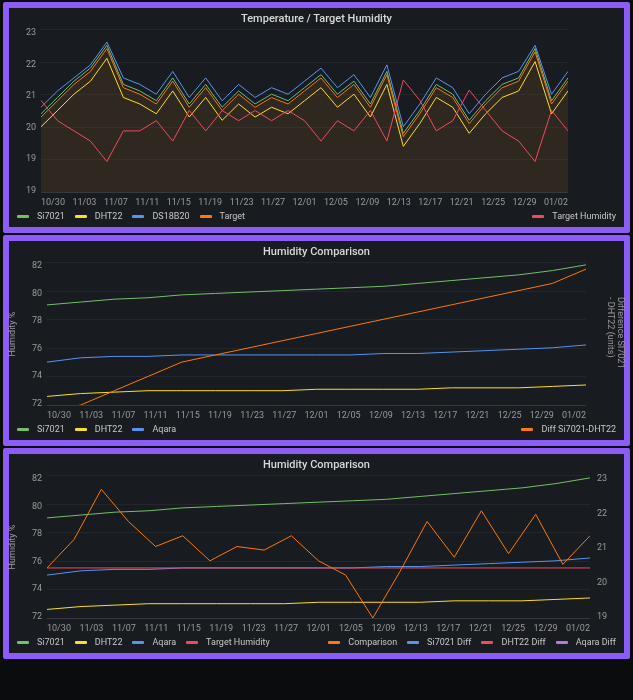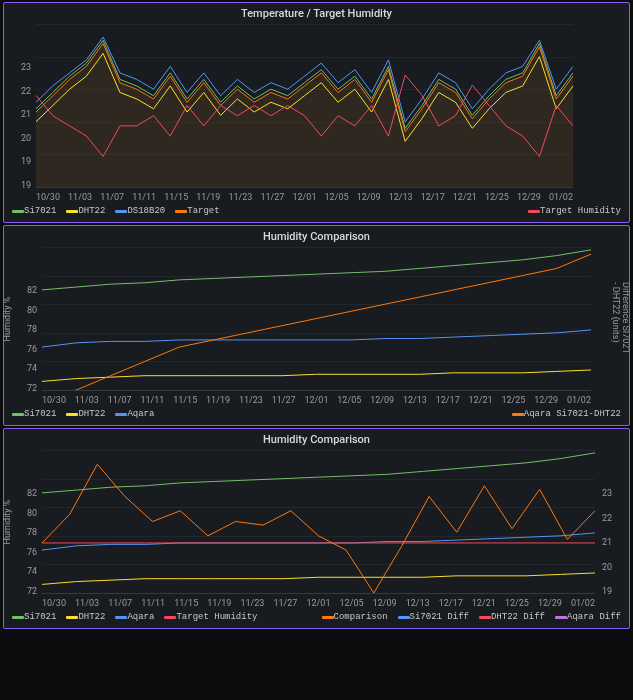--- a/index.html
+++ b/index.html
@@ -7,21 +7,21 @@
     background: #0b0c0e;
     font-family: -apple-system, BlinkMacSystemFont, "Segoe UI", Roboto, sans-serif;
     color: #c7c7c7;
     width: 633px;
     height: 700px;
     overflow: hidden;
     font-size: 10px;
   }
   .panel {
     background: #181b1f;
-    border: 1px solid #8b5cf6;
+    border: 6px solid #8b5cf6;
     border-radius: 2px;
     margin: 2px 3px;
     position: relative;
   }
   .panel-title {
     text-align: center;
     font-size: 11px;
     font-weight: 500;
     color: #d8d9da;
     padding: 4px 0 2px;
@@ -32,21 +32,20 @@
     height: var(--ploth);
   }
   .y-axis-left, .y-axis-right {
     position: absolute;
     top: 0; bottom: 0;
     display: flex;
     flex-direction: column;
     justify-content: space-between;
     font-size: 9px;
     color: #9a9a9a;
-    margin-top: 40px;
   }
   .y-axis-left { left: 4px; align-items: flex-end; width: 26px; padding-right:3px;}
   .y-axis-right { right: 4px; align-items: flex-start; width: 50px; padding-left:3px;}
   .y-label-left, .y-label-right {
     position: absolute;
     font-size: 9px;
     color: #9a9a9a;
     writing-mode: vertical-rl;
   }
   .y-label-left { left: -2px; top: 50%; transform: translateY(-50%) rotate(180deg); }
@@ -72,21 +71,21 @@
   .legend {
     display:flex;
     flex-wrap: wrap;
     gap: 8px 10px;
     padding: 4px 8px 6px;
     font-size: 9px;
     color: #c7c7c7;
     align-items:center;
   }
   .legend .spacer { flex:1; }
-  .legend-item { display:flex; align-items:center; gap:0;font-family:Liberation Mono, monospace; }
+  .legend-item { display:flex; align-items:center; gap:8px; }
   .swatch { width:12px; height:3px; border-radius:1px; }
   svg.lines { position:absolute; inset:0; width:100%; height:100%; }
 </style>
 </head>
 <body>
 
 <div class="panel" style="--ploth:168px">
   <div class="panel-title">Temperature / Target Humidity</div>
   <div class="plot">
     <div class="y-axis-left" id="p1yl">
@@ -218,21 +217,21 @@
         <span class="swatch" style="background: rgb(250, 222, 42);"></span>
         <span>DHT22</span>
       </span>
       <span class="legend-item">
         <span class="swatch" style="background: rgb(87, 148, 242);"></span>
         <span>Aqara</span>
       </span>
       <span class="spacer"></span>
       <span class="legend-item">
         <span class="swatch" style="background: rgb(255, 120, 10);"></span>
-        <span>Aqara Si7021-DHT22</span>
+        <span>Diff Si7021-DHT22</span>
       </span>
     </div>
 </div>
 
 <div class="panel" style="--ploth:148px">
   <div class="panel-title">Humidity Comparison</div>
   <div class="plot">
     <div class="y-label-left">Humidity %</div>
     <div class="y-axis-left" id="p3yl" style="left:10px">
         <span>82</span>

